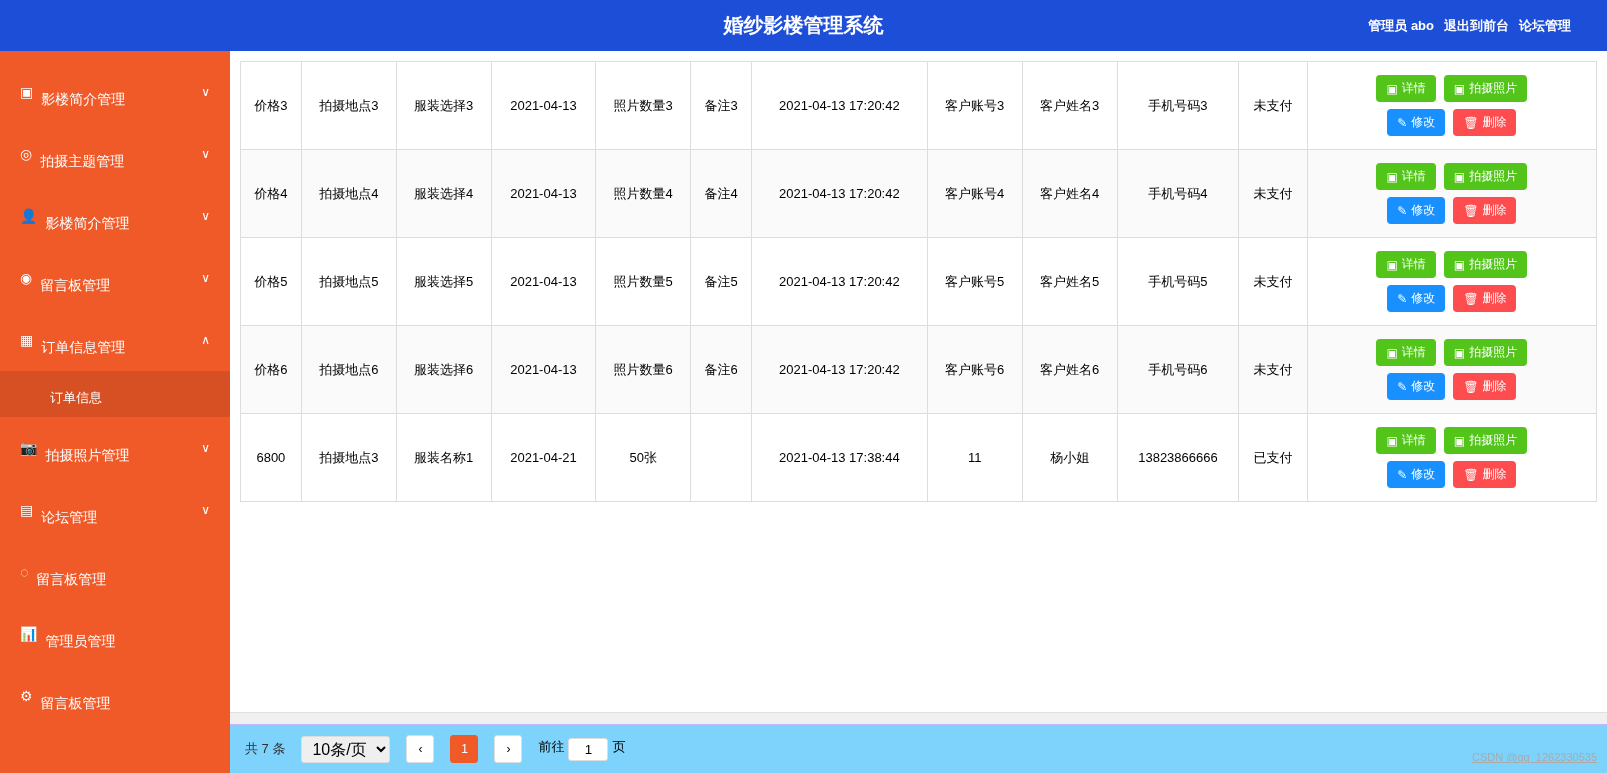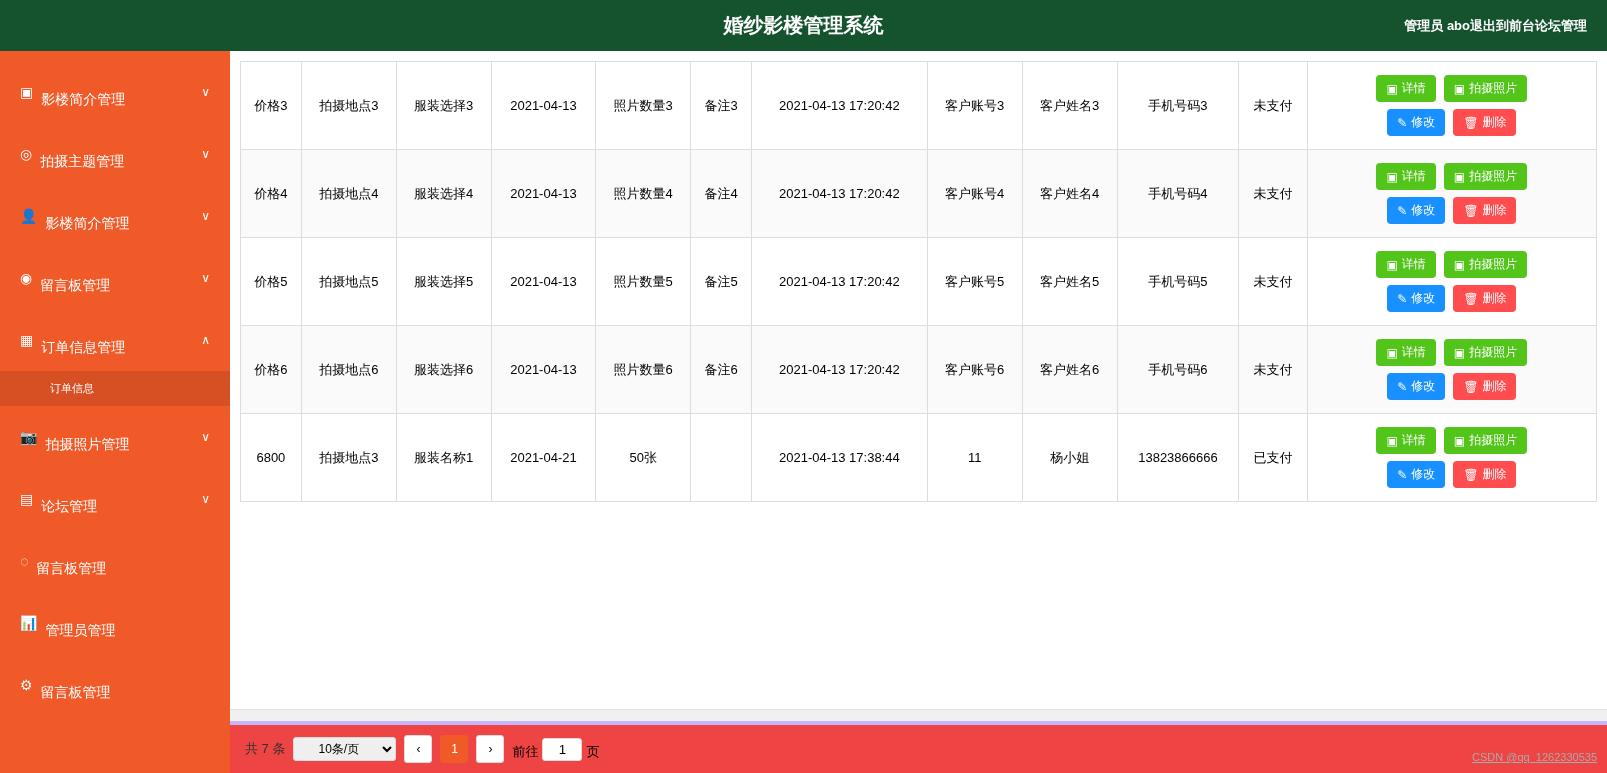--- a/index.html
+++ b/index.html
@@ -1,34 +1,35 @@
 <!DOCTYPE html>
 <html><head>
   <meta charset="utf-8">
   <style>
     * { box-sizing: border-box; margin: 0; padding: 0; }
     body { font-family: 'Microsoft YaHei', Arial, sans-serif; font-size: 13px; background: #f0f0f0; display: flex; flex-direction: column; height: 100vh; overflow: hidden; }
 
     
     .header {
-      background: #14532d;
+      background: #1d4ed8;
       color: white;
       text-align: center;
       padding: 12px 0;
       font-size: 20px;
       font-weight: bold;
       position: relative;
       flex-shrink: 0;
     }
     .header-actions {
       position: absolute;
-      right: 20px;
+      right: 36px;
       top: 50%;
       transform: translateY(-50%);
       display: flex;
+      gap: 10px;
       font-size: 13px;
     }
     .header-actions span {
       cursor: pointer;
     }
     .header-actions a {
       color: white;
       text-decoration: none;
       cursor: pointer;
       font-family: Liberation Mono, monospace;
@@ -55,24 +56,24 @@
       justify-content: space-between;
       padding: 14px 20px;
       color: white;
       cursor: pointer;
       font-size: 14px;
     }
     .sidebar-item .icon { margin-right: 8px; font-size: 14px; }
     .sidebar-item .label { flex: 1; margin-top: 16px; }
     .sidebar-item .arrow { font-size: 12px; }
     .sidebar-sub-item {
-      padding: 10px 20px 10px 50px;
-      color: white;
-      cursor: pointer;
-      font-size: 11px;
+      padding: 18px 20px 10px 50px;
+      color: white;
+      cursor: pointer;
+      font-size: 13px;
       background: rgba(0,0,0,0.1);
     }
 
     
     .main-content {
       flex: 1;
       overflow: auto;
       background: #fff;
       display: flex;
       flex-direction: column;
@@ -116,50 +117,50 @@
     .btn-red { background: #ff4d4f; }
 
     .action-cell { min-width: 220px; }
     .action-row { display: flex; gap: 4px; justify-content: center; margin: 3px 0; }
 
     
     .pagination {
       padding: 10px 15px;
       display: flex;
       align-items: center;
-      gap: 8px;
-      border-top: 4px solid #c4b5fd;
-      background: #ef4444;
+      gap: 16px;
+      border-top: 1px solid #c4b5fd;
+      background: #7dd3fc;
       flex-shrink: 0;
     }
     .pagination-info { font-size: 13px; color: #333; }
     .page-size-select {
-      padding: 3px 20px;
+      padding: 3px 6px;
       border: 1px solid #ddd;
       border-radius: 3px;
-      font-size: 12px;
+      font-size: 16px;
     }
     .page-btn {
       width: 28px;
       height: 28px;
       border: 1px solid #ddd;
       background: white;
       cursor: pointer;
       border-radius: 3px;
       display: inline-flex;
       align-items: center;
       justify-content: center;
       font-size: 12px;
     }
     .page-btn.active {
       background: #f05a28;
       color: white;
       border-color: #f05a28;
     }
-    .page-goto { display: flex; align-items: flex-end; gap: 4px; font-size: 13px; }
+    .page-goto { display: flex; align-items: flex-start; gap: 4px; font-size: 13px; }
     .page-goto input {
       width: 40px;
       padding: 3px;
       border: 1px solid #ddd;
       border-radius: 3px;
       text-align: center;
     }
 
     
     .scroll-indicator {

